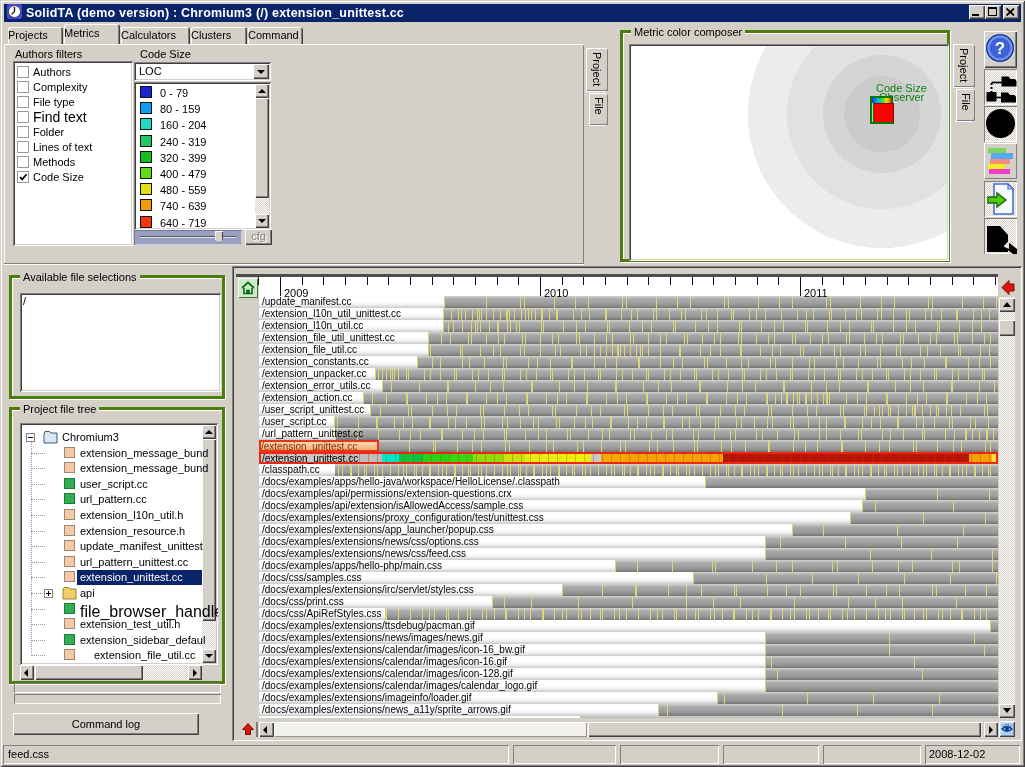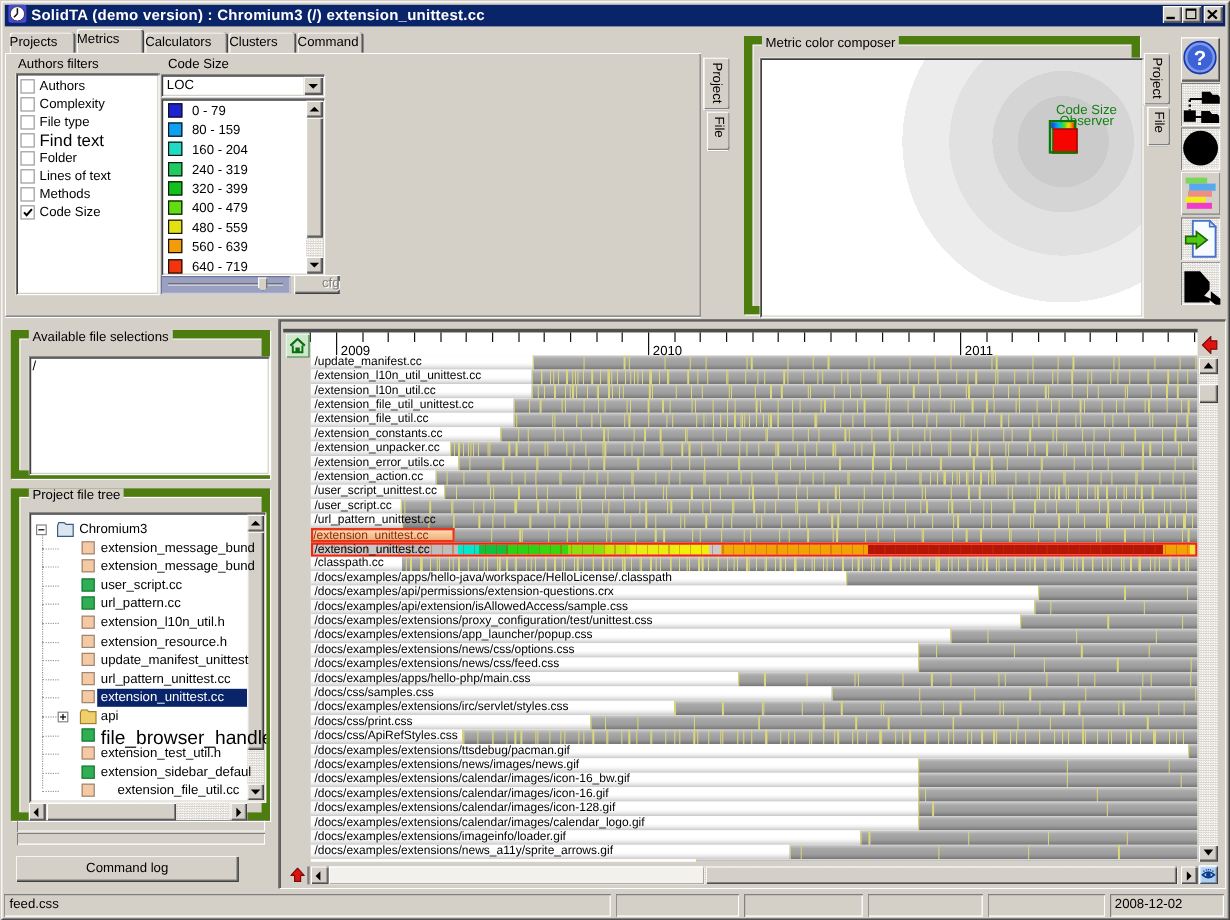--- a/index.html
+++ b/index.html
@@ -1,21 +1,21 @@
 <!DOCTYPE html>
 <html><head><meta charset="utf-8"><style>
 * { margin:0; padding:0; box-sizing:border-box; }
 html,body { width:1025px; height:767px; overflow:hidden; }
 body { background:#d4d0c8; font-family:"Liberation Sans",sans-serif; position:relative; color:#000; }
 .abs { position:absolute; }
 .raisedthin { background:#d4d0c8; box-shadow:inset 1px 1px 0 #fff, inset -1px -1px 0 #808080; }
 .btn { background:#d4d0c8; box-shadow:inset 1px 1px 0 #fff, inset -1px -1px 0 #404040, inset -2px -2px 0 #808080; }
 .sunkenfield { background:#fff; box-shadow:inset 1px 1px 0 #808080, inset -1px -1px 0 #fff, inset 2px 2px 0 #404040, inset -2px -2px 0 #d4d0c8; }
 .sunkenlight { box-shadow:inset 1px 1px 0 #808080, inset -1px -1px 0 #fff; }
-.groupbox { border:7px solid #4d7c0f; box-shadow:1px 1px 0 #fff, inset 1px 1px 0 #fff;text-decoration:underline; }
+.groupbox { border:3px solid #4d7c0f; box-shadow:1px 1px 0 #fff, inset 1px 1px 0 #fff;text-decoration:underline; }
 .gtitle { position:absolute; top:-7px; left:8px; background:#d4d0c8; font-size:11px; line-height:13px; padding:0 3px; }
 .tab { position:absolute; background:#d4d0c8; box-shadow:inset 1px 1px 0 #fff, inset -1px 0 0 #404040, inset -2px 0 0 #808080; border-top-right-radius:3px; border-top-left-radius:2px; font-size:11px; text-align:left; }
 .vtab { position:absolute; background:#d4d0c8; box-shadow:inset 1px 1px 0 #fff, inset 1px -1px 0 #fff, inset -1px -1px 0 #808080, inset 0 -2px 0 #808080; border-bottom-right-radius:3px; border-top-right-radius:3px; font-size:11px; }
 .vtab span { writing-mode:vertical-rl; display:block; margin:4px auto 0; }
 .sbbtn { position:absolute; background:#d4d0c8; box-shadow:inset 1px 1px 0 #fff, inset -1px -1px 0 #404040, inset -2px -2px 0 #808080; }
 .dither { background-image:conic-gradient(#fff 90deg,#d4d0c8 90deg 180deg,#fff 180deg 270deg,#d4d0c8 270deg); background-size:2px 2px; }
 .bar { position:absolute; height:12px; }
 .white { position:absolute; height:12px; background:linear-gradient(180deg,#ffffff 0 6px,#f6f6f6 8px,#e2e2e2 10px,#c9c9c9 12px); }
 .lbl { position:absolute; font-size:10px; line-height:10px; white-space:nowrap; color:#000; z-index:3; }
 .arrow { width:0; height:0; position:absolute; }
@@ -90,36 +90,36 @@
     <div style="position:absolute;left:26px;top:37.4px;font-size:11px">160 - 204</div>
     <div style="position:absolute;left:6px;top:52.599999999999994px;width:12px;height:12px;background:#1ecb63;border:1px solid #111"></div>
     <div style="position:absolute;left:26px;top:53.599999999999994px;font-size:11px">240 - 319</div>
     <div style="position:absolute;left:6px;top:68.8px;width:12px;height:12px;background:#12c21c;border:1px solid #111"></div>
     <div style="position:absolute;left:26px;top:69.8px;font-size:11px">320 - 399</div>
     <div style="position:absolute;left:6px;top:85.0px;width:12px;height:12px;background:#63dd13;border:1px solid #111"></div>
     <div style="position:absolute;left:26px;top:86.0px;font-size:11px">400 - 479</div>
     <div style="position:absolute;left:6px;top:101.19999999999999px;width:12px;height:12px;background:#e3e112;border:1px solid #111"></div>
     <div style="position:absolute;left:26px;top:102.19999999999999px;font-size:11px">480 - 559</div>
     <div style="position:absolute;left:6px;top:117.39999999999999px;width:12px;height:12px;background:#f29c09;border:1px solid #111"></div>
-    <div style="position:absolute;left:26px;top:118.39999999999999px;font-size:11px">560 - 639</div>
+    <div style="position:absolute;left:26px;top:118.39999999999999px;font-size:11px">740 - 639</div>
     <div style="position:absolute;left:6px;top:133.6px;width:12px;height:12px;background:#f2350c;border:1px solid #111"></div>
     <div style="position:absolute;left:26px;top:134.6px;font-size:11px">640 - 719</div>
 <div class="abs dither" style="right:2px;top:2px;width:14px;height:144px"></div>
 <div class="sbbtn" style="right:2px;top:2px;width:14px;height:14px">
       <div class="arrow" style="left:3px;top:5px;border-left:4px solid transparent;border-right:4px solid transparent;border-bottom:4px solid #000"></div>
     </div>
 <div class="btn abs" style="right:2px;top:16px;width:14px;height:100px;"></div>
 <div class="sbbtn" style="right:2px;bottom:2px;width:14px;height:14px">
       <div class="arrow" style="left:3px;top:5px;border-left:4px solid transparent;border-right:4px solid transparent;border-top:4px solid #000"></div>
     </div>
 </div>
 <div class="abs" style="left:134px;top:230px;width:108px;height:15px;background:#9aa0c2;box-shadow:inset 1px 1px 0 #70769a, inset -1px -1px 0 #c8ccdd"></div>
 <div class="abs" style="left:140px;top:236px;width:96px;height:2px;background:#e6e9f2;border-top:1px solid #555"></div>
 <div class="abs" style="left:215px;top:231px;width:8px;height:12px;background:#d4d0c8;box-shadow:inset 1px 1px 0 #fff, inset -1px -1px 0 #404040;clip-path:polygon(0 0,100% 0,100% 70%,50% 100%,0 70%)"></div>
-<div class="btn abs" style="left:245px;top:229px;width:38px;height:16px;text-align:right;font-size:11px;line-height:15px;color:#848484;text-shadow:1px 1px 0 #fff">cfg</div>
+<div class="btn abs" style="left:245px;top:229px;width:27px;height:16px;text-align:center;font-size:11px;line-height:15px;color:#848484;text-shadow:1px 1px 0 #fff">cfg</div>
 
 <div class="vtab" style="left:586px;top:48px;width:22px;height:44px;">
     <span>Project</span>
   </div>
 <div class="vtab" style="left:589px;top:93px;width:19px;height:33px;">
     <span>File</span>
   </div>
 
 <div class="groupbox abs" style="left:620px;top:30px;width:330px;height:232px;">
 <div class="gtitle">Metric color composer</div>

